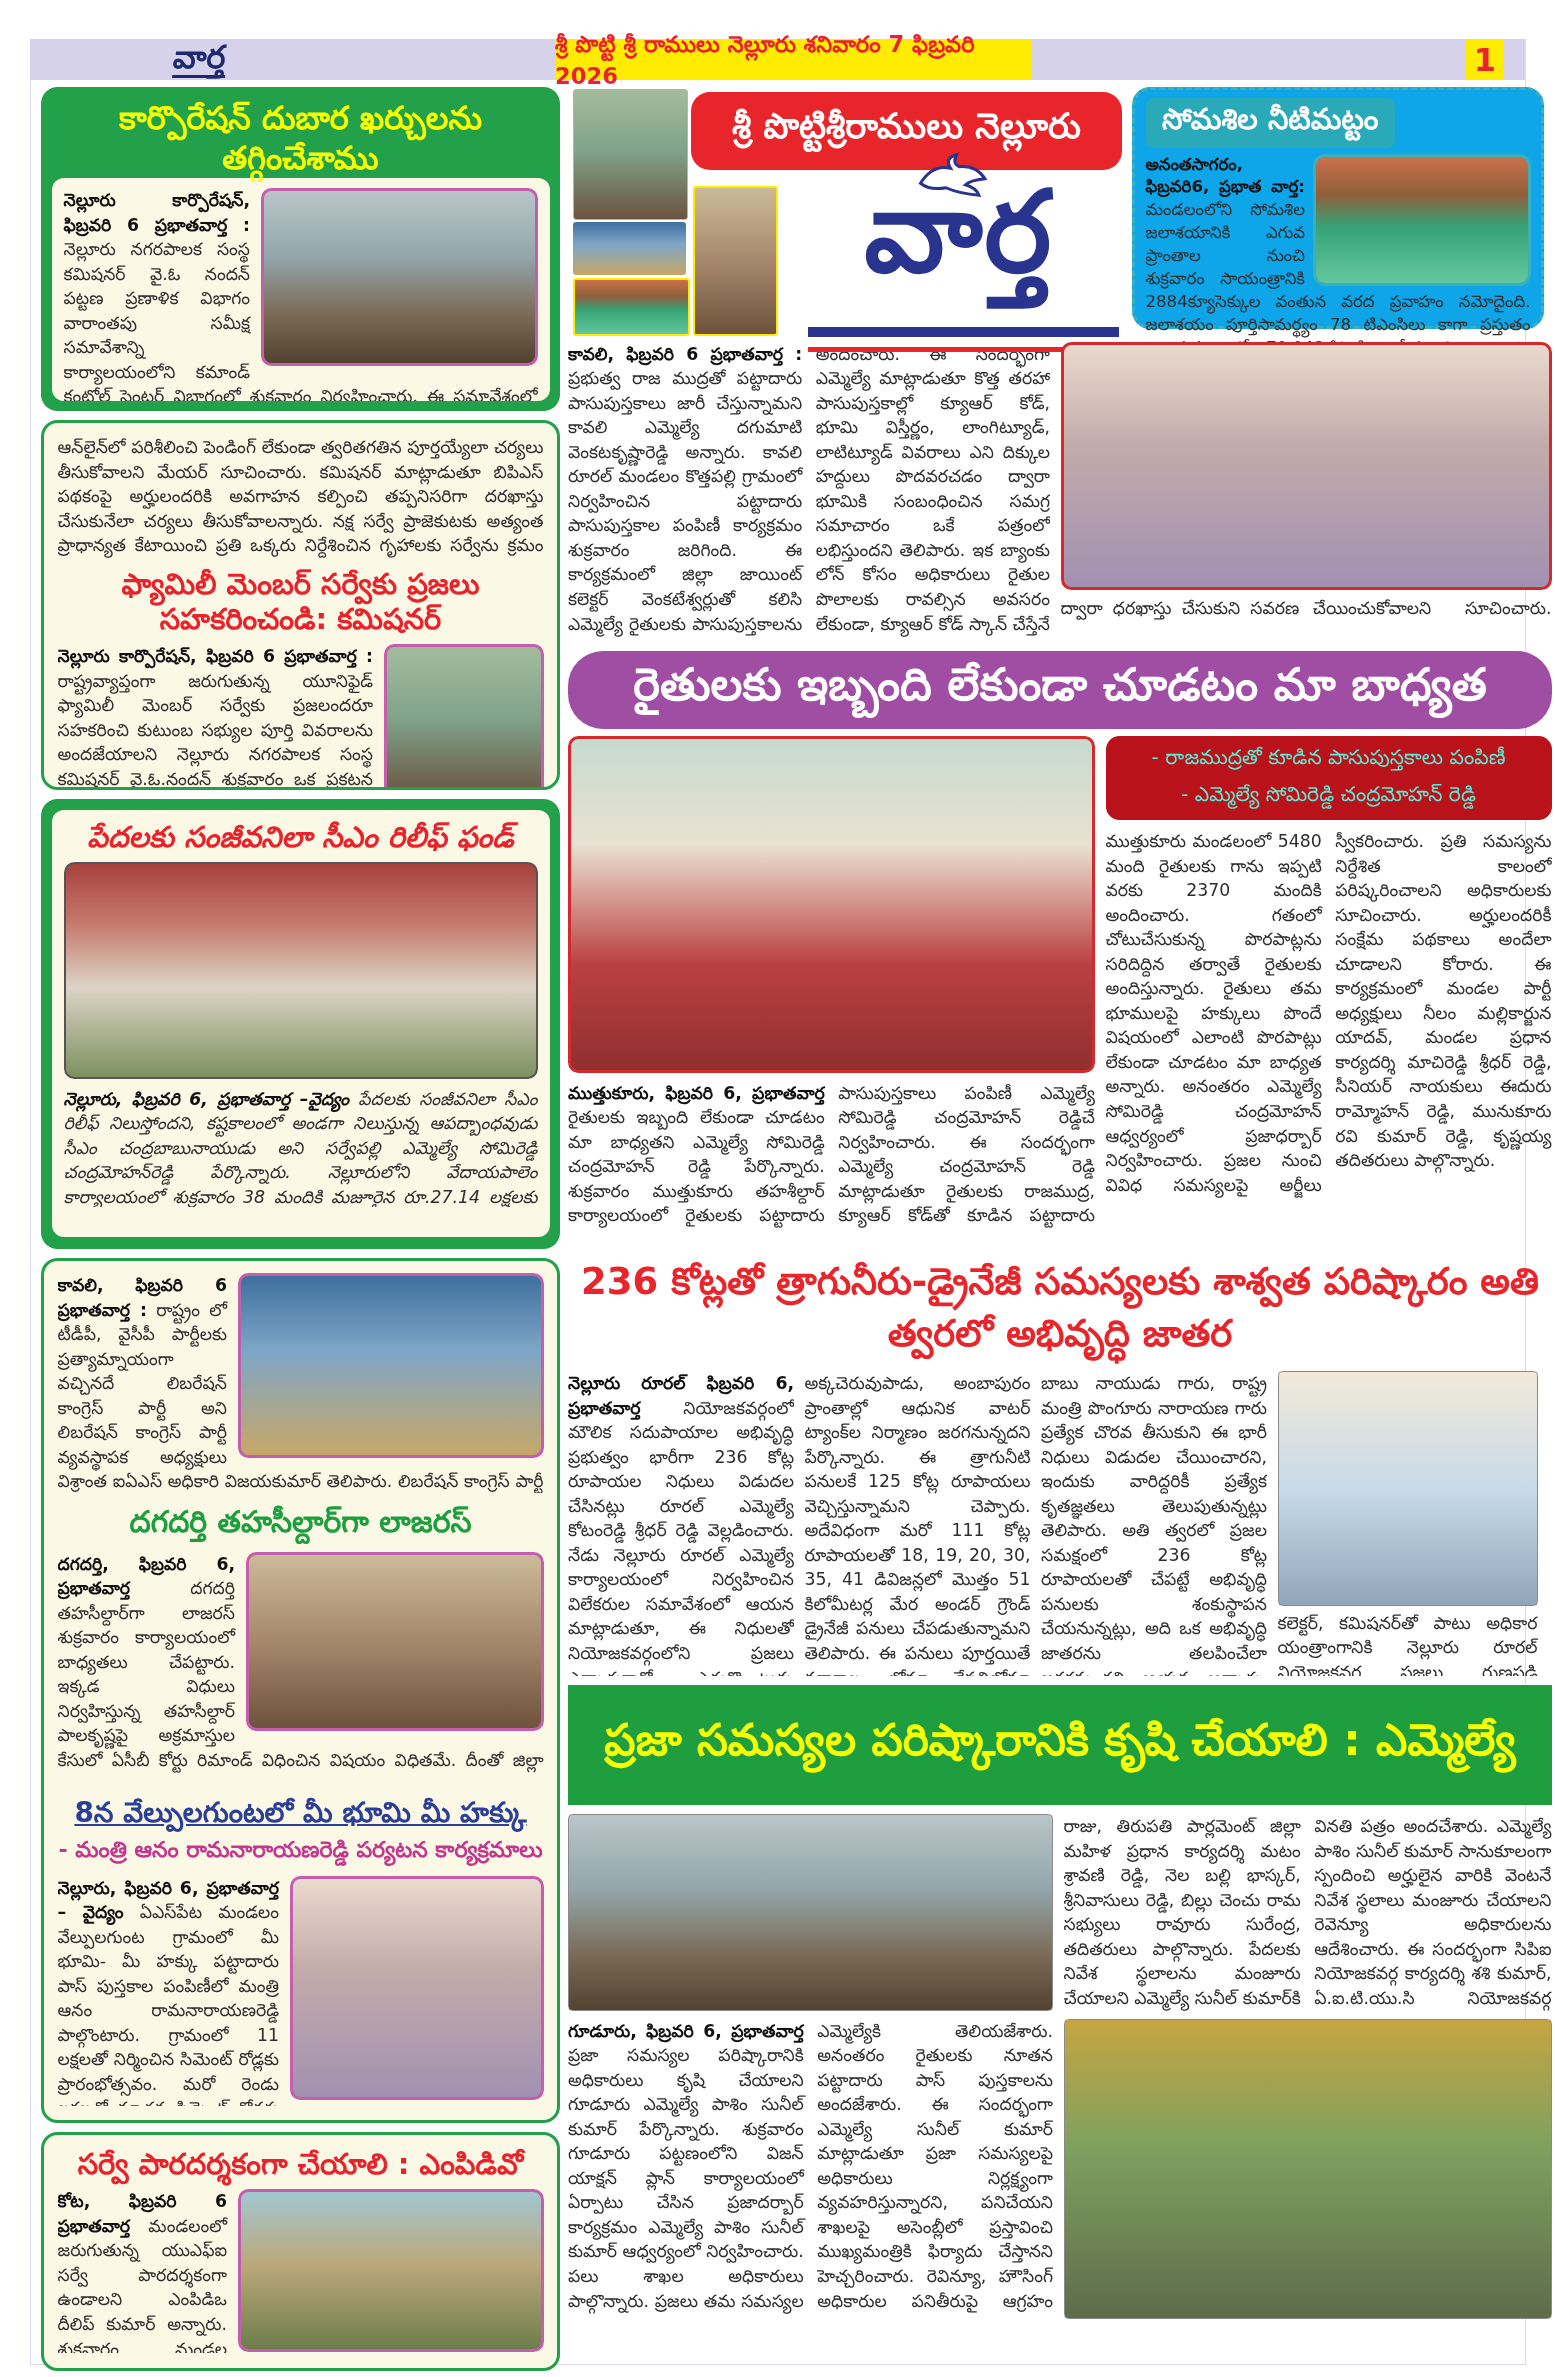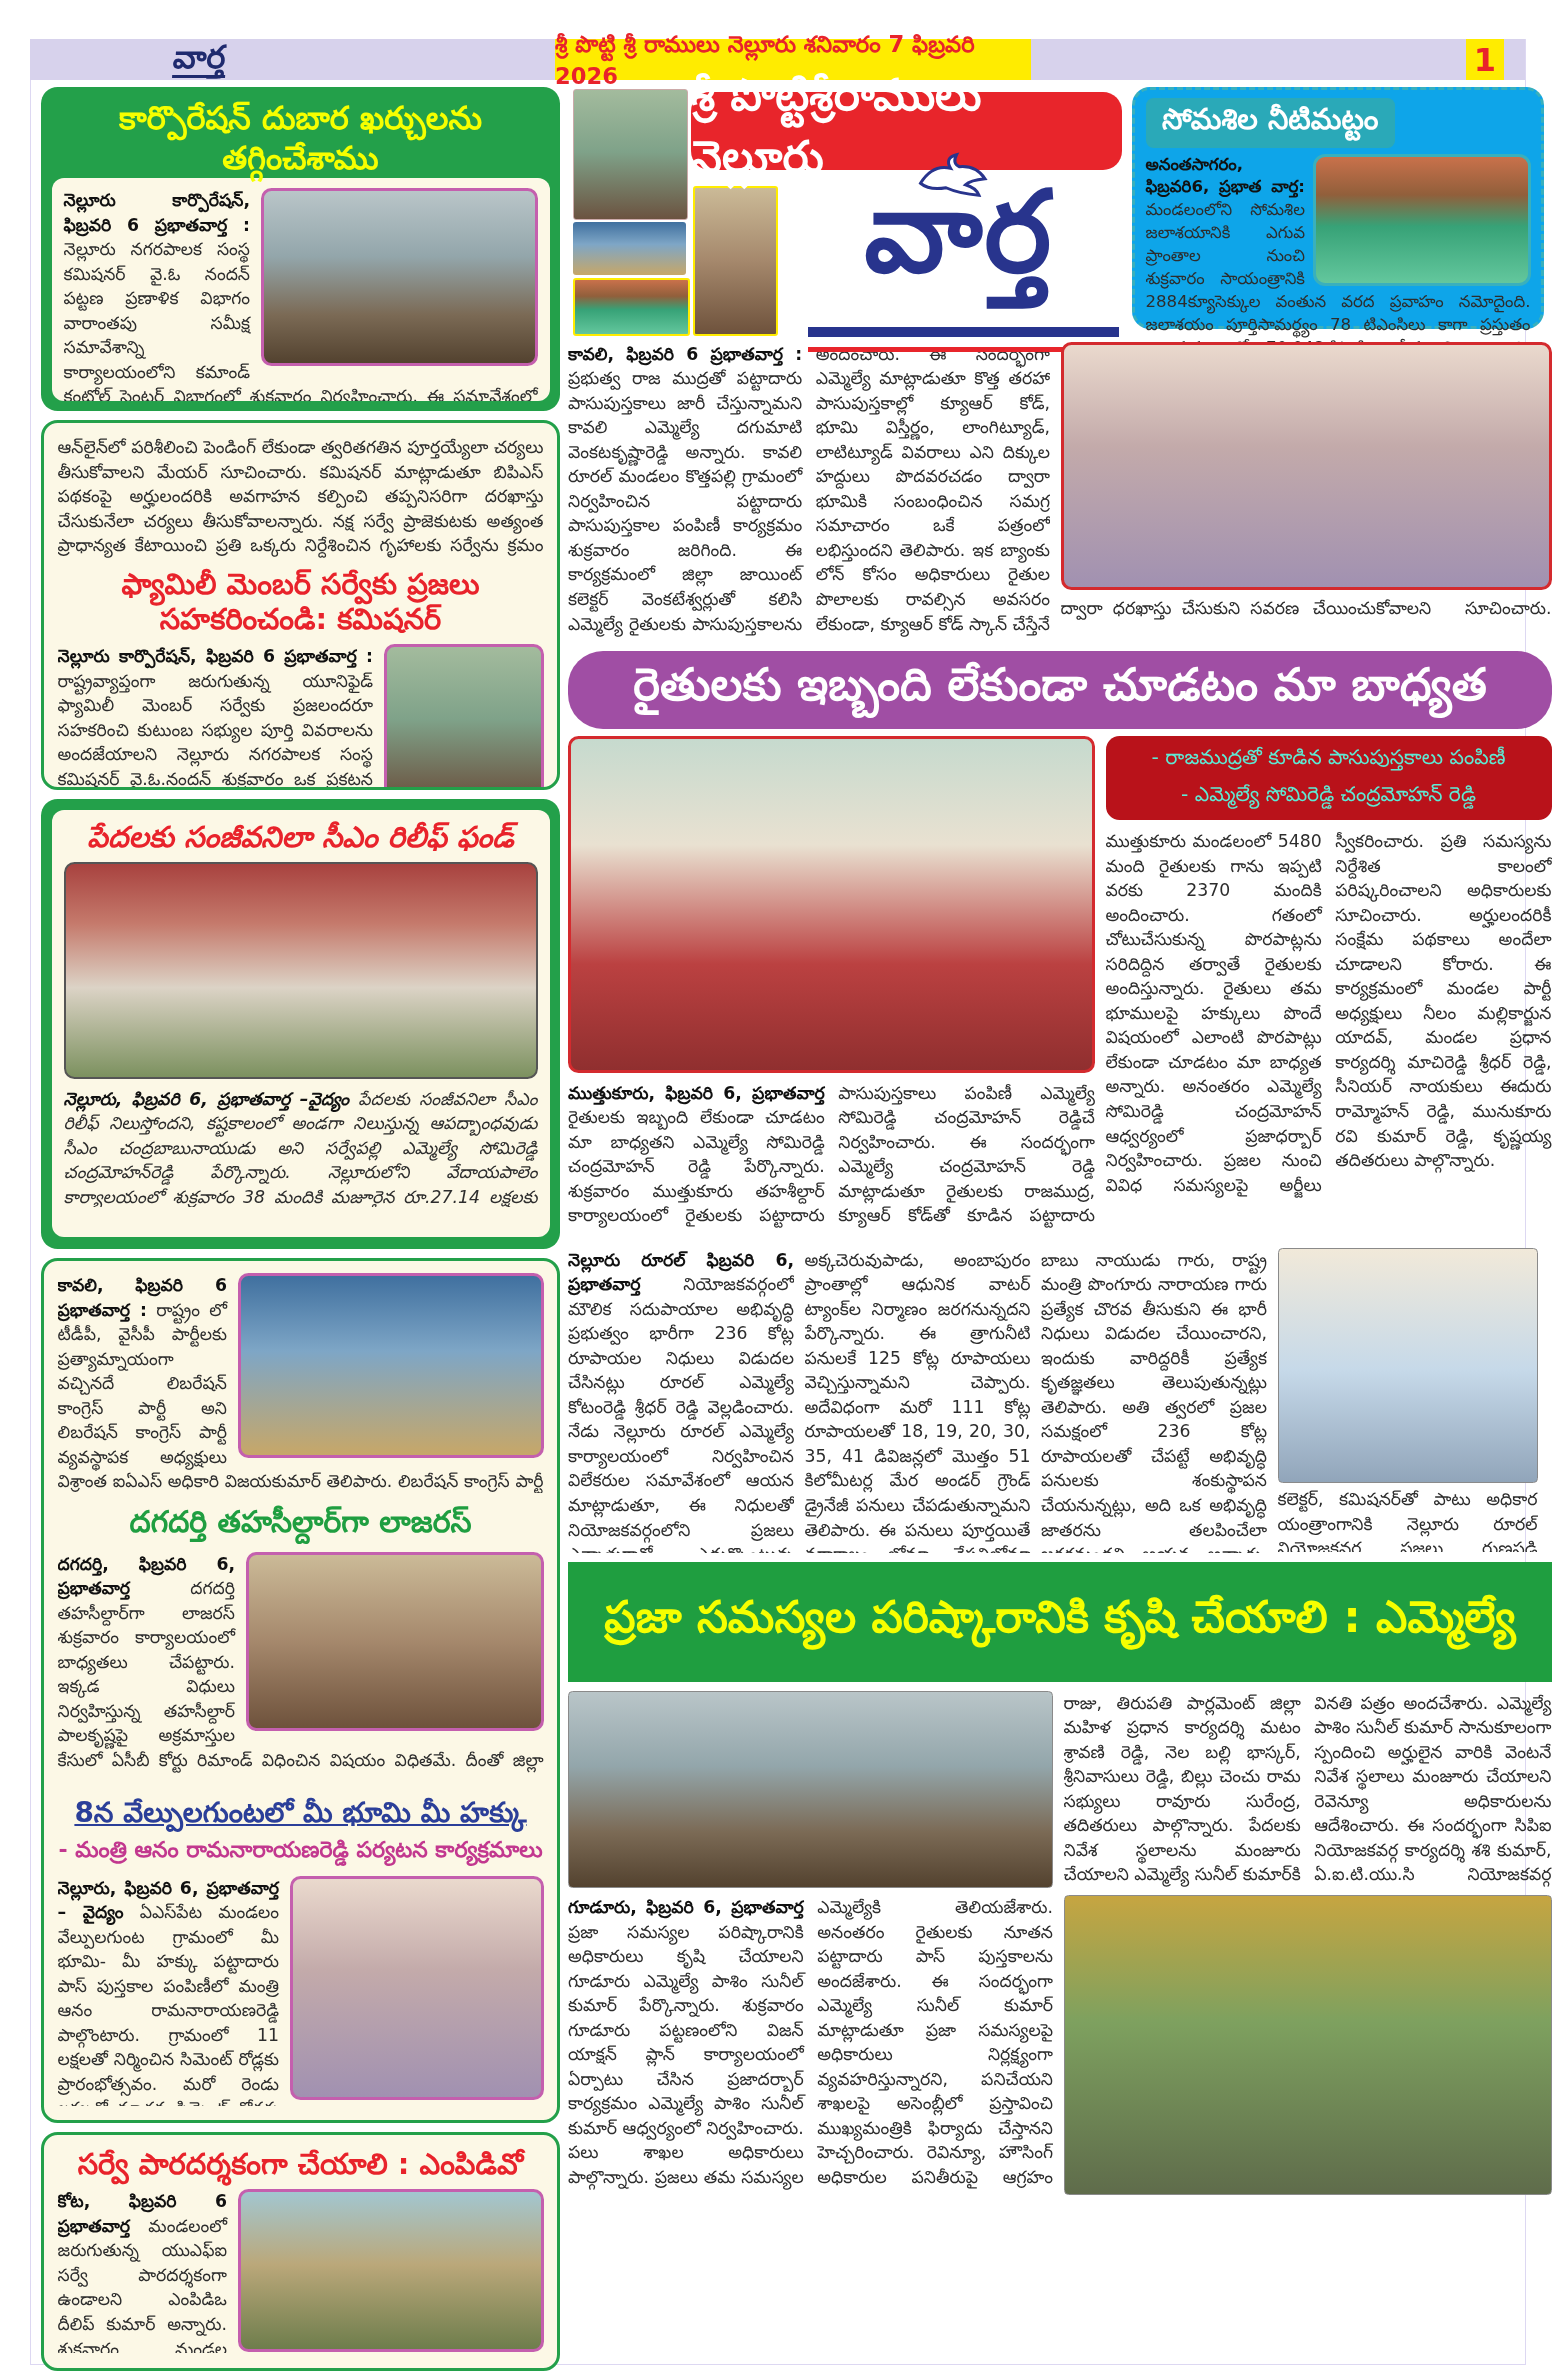--- a/index.html
+++ b/index.html
@@ -56,21 +56,21 @@
   .fl-r{float:right;margin:0 0 6px 10.5px;}
   
   .mastrow{display:flex;margin-bottom:7.5px;}
   .masthead{position:relative;width:555px;height:247px;}
   .mh-portrait{position:absolute;left:4.5px;top:1.5px;width:113px;height:129px;border:1.5px solid #caa;border-radius:3px;}
   .mh-bridge{position:absolute;left:4.5px;top:135px;width:113px;height:53px;}
   .mh-port{position:absolute;left:4.5px;top:191px;width:113px;height:54px;border:2.3px solid #ffec00;}
   .mh-temple{position:absolute;left:125px;top:99px;width:81px;height:146px;border:2.3px solid #ffec00;}
   .mh-banner{position:absolute;left:123px;top:4.5px;width:431px;height:78px;background:#e8252b;
              border-radius:19px;display:flex;align-items:center;justify-content:center;
-             color:#fff;font-weight:bold;font-size:44px;}
+             color:#fff;font-weight:bold;font-size:35px;}
   .mh-logo{position:absolute;left:226px;top:89px;width:329px;height:158px;text-align:center;}
   .mh-logo-text{font-size:113px;font-weight:bold;color:#28348d;line-height:1.0;letter-spacing:1.5px;}
   .mh-underline{position:absolute;left:13.5px;right:4.5px;bottom:-3px;height:10.5px;background:#28348d;}
   .mh-underline2{position:absolute;left:13.5px;right:4.5px;bottom:-18px;height:5.3px;background:#e8252b;}
   .mh-dove{position:absolute;left:113px;top:-25.6px;}
   
   .soma{margin-left:9px;width:412px;height:242px;border:3px dashed #39b0bd;border-radius:18px;
         padding:7.5px 10.5px;box-sizing:border-box;position:relative;background:#0ea5e9;}
   .soma-title{display:inline-block;background:#2aa9b8;color:#fff;font-weight:bold;font-size:29px;
               padding:4.5px 16.6px;border-radius:7.5px;margin-bottom:6px;}
@@ -239,20 +239,21 @@
       </div>
       <div class="fm-right">
         <div class="fm-redbox">
           <div>- రాజముద్రతో కూడిన పాసుపుస్తకాలు పంపిణీ</div>
           <div>- ఎమ్మెల్యే సోమిరెడ్డి చంద్రమోహన్ రెడ్డి</div>
         </div>
         <div class="cols2 btxt clip" style="height:412px;margin-top:9px;">ముత్తుకూరు మండలంలో 5480 మంది రైతులకు గాను ఇప్పటి వరకు 2370 మందికి అందించారు. గతంలో చోటుచేసుకున్న పొరపాట్లను సరిదిద్దిన తర్వాతే రైతులకు అందిస్తున్నారు. రైతులు తమ భూములపై హక్కులు పొందే విషయంలో ఎలాంటి పొరపాట్లు లేకుండా చూడటం మా బాధ్యత అన్నారు. అనంతరం ఎమ్మెల్యే సోమిరెడ్డి చంద్రమోహన్ ఆధ్వర్యంలో ప్రజాధర్బార్ నిర్వహించారు. ప్రజల నుంచి వివిధ సమస్యలపై అర్జీలు స్వీకరించారు. ప్రతి సమస్యను నిర్దేశిత కాలంలో పరిష్కరించాలని అధికారులకు సూచించారు. అర్హులందరికీ సంక్షేమ పథకాలు అందేలా చూడాలని కోరారు. ఈ కార్యక్రమంలో మండల పార్టీ అధ్యక్షులు నీలం మల్లికార్జున యాదవ్, మండల ప్రధాన కార్యదర్శి మాచిరెడ్డి శ్రీధర్ రెడ్డి, సీనియర్ నాయకులు ఈదురు రామ్మోహన్ రెడ్డి, మునుకూరు రవి కుమార్ రెడ్డి, కృష్ణయ్య తదితరులు పాల్గొన్నారు.</div>
       </div>
     </div>
 
+    <div class="hl-dev">236 కోట్లతో త్రాగునీరు-డ్రైనేజీ సమస్యలకు శాశ్వత పరిష్కారం అతి త్వరలో అభివృద్ధి జాతర</div>
     <div class="row">
       <div class="dev-col btxt clip">
         <span class="dl">నెల్లూరు రూరల్  ఫిబ్రవరి 6, ప్రభాతవార్త</span>
         <span>నియోజకవర్గంలో మౌలిక సదుపాయాల అభివృద్ధి ప్రభుత్వం భారీగా 236 కోట్ల రూపాయల నిధులు విడుదల చేసినట్లు రూరల్ ఎమ్మెల్యే కోటంరెడ్డి శ్రీధర్ రెడ్డి వెల్లడించారు. నేడు నెల్లూరు రూరల్ ఎమ్మెల్యే కార్యాలయంలో నిర్వహించిన విలేకరుల సమావేశంలో ఆయన మాట్లాడుతూ, ఈ నిధులతో నియోజకవర్గంలోని ప్రజలు ఎన్నాళ్లుగానో ఎదుర్కొంటున్న త్రాగునీరు, డ్రైనేజీ సమస్యలకు శాశ్వత పరిష్కారం లభించబోతోందని స్పష్టం చేశారు. ఈ 236 కోట్ల రూపాయల నిధులతో నెల్లూరు రూరల్ నియోజకవర్గ పరిధిలోని అన్ని విలీన గ్రామాల్లో సు</span>
       </div>
       <div class="dev-col btxt clip">అక్కచెరువుపాడు, అంబాపురం ప్రాంతాల్లో ఆధునిక వాటర్ ట్యాంక్‌ల నిర్మాణం జరగనున్నదని పేర్కొన్నారు. ఈ త్రాగునీటి పనులకే 125 కోట్ల రూపాయలు వెచ్చిస్తున్నామని చెప్పారు. అదేవిధంగా మరో 111 కోట్ల రూపాయలతో 18, 19, 20, 30, 35, 41 డివిజన్లలో మొత్తం 51 కిలోమీటర్ల మేర అండర్ గ్రౌండ్ డ్రైనేజీ పనులు చేపడుతున్నామని తెలిపారు. ఈ పనులు పూర్తయితే వర్షాకాలం లోనూ, వేసవిలోనూ డ్రైనేజీ సమస్యలు లేకుండా ప్రజలు సౌకర్యవంతమైన జీవనం గడుపుతారని ఆయన స్పష్టం చేశారు. గత వై.ఎస్.ఆర్. కాంగ్రెస్ పార్టీ ప్రభుత్వంలో ఈ పనుల కోసం ఎన్నిసార్లు అ</div>
       <div class="dev-col btxt clip">బాబు నాయుడు గారు, రాష్ట్ర మంత్రి పొంగూరు నారాయణ గారు ప్రత్యేక చొరవ తీసుకుని ఈ భారీ నిధులు విడుదల చేయించారని, ఇందుకు వారిద్దరికీ ప్రత్యేక కృతజ్ఞతలు తెలుపుతున్నట్లు తెలిపారు. అతి త్వరలో ప్రజల సమక్షంలో 236 కోట్ల రూపాయలతో చేపట్టే అభివృద్ధి పనులకు శంకుస్థాపన చేయనున్నట్లు, అది ఒక అభివృద్ధి జాతరను తలపించేలా జరగనుందని ఆయన అన్నారు. నెల్లూరు రూరల్ నియోజకవర్గ అభివృద్ధికి ప్రతి అడుగులో సహకరిస్తున్న ముఖ్యమంత్రి చంద్రబాబు నాయుడు గారికి, ఉపముఖ్యమంత్రి పవన్ కళ్యాణ్ గారికి, యువనేత నారా లోకేష్‌కి, జిల్లా మంత్రులు పొంగూరు నారా</div>
       <div class="dev-right">
         <div class="ph pv9 b-thin" style="width:100%;height:235px;box-sizing:border-box;"></div>
         <div class="btxt clip" style="height:65px;margin-top:4.5px;">కలెక్టర్, కమిషనర్‌తో పాటు అధికార యంత్రాంగానికి నెల్లూరు రూరల్ నియోజకవర్గ ప్రజలు రుణపడి ఉంటారని తెలిపారు. రాబోయే రోజుల్లో నె</div>

